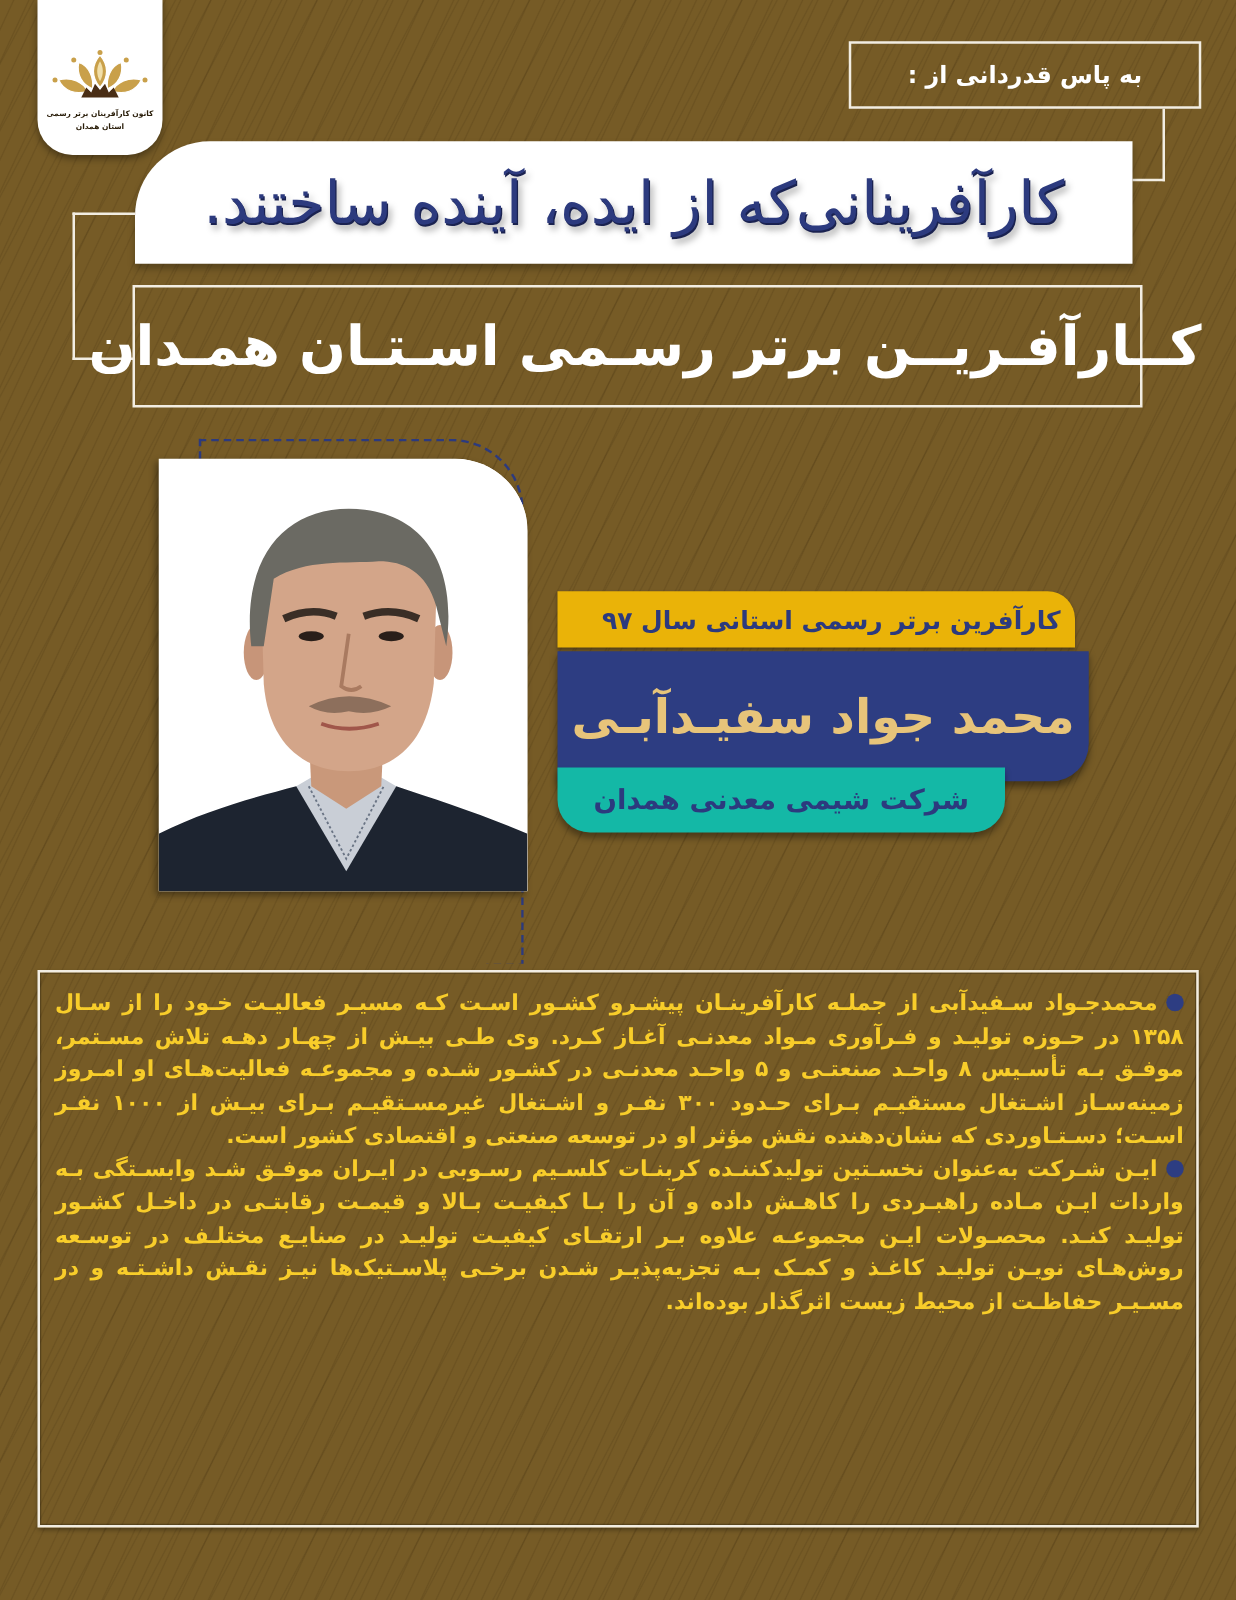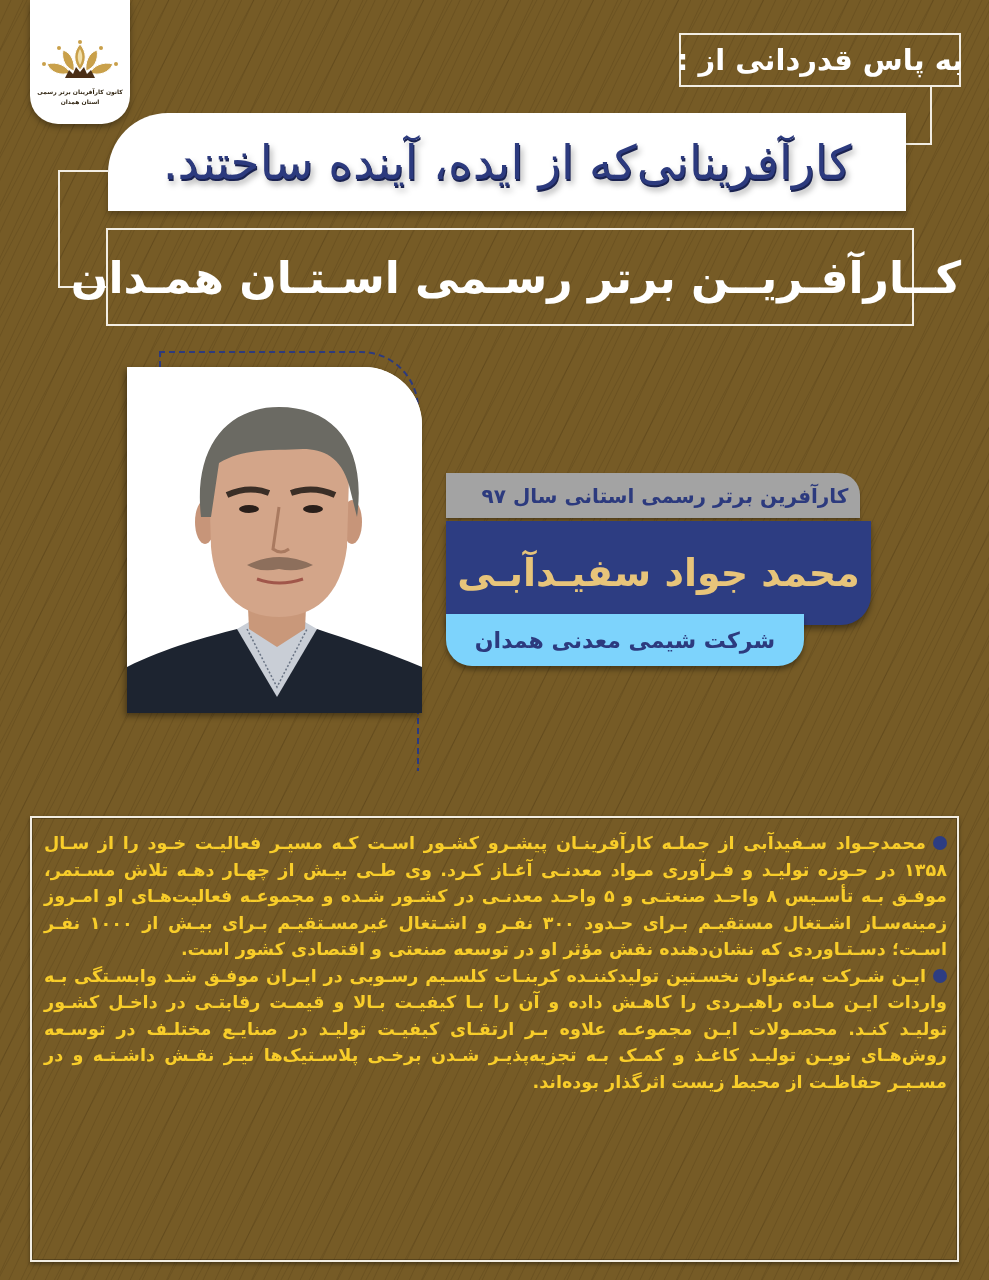--- a/index.html
+++ b/index.html
@@ -25,21 +25,21 @@
   }
   .logo-card svg { width:78px; height:46px; }
   .logo-text { font-size:6px; line-height:8px; color:#2a1e0a; font-weight:bold; text-align:center; margin-top:2px; }
 
   
   .thanks-box {
     left:679px; top:33px; width:282px; height:54px;
     border:2px solid #f2ede2;
     display:flex; align-items:center; justify-content:center;
   }
-  .thanks-text { color:#fff; font-size:29px; font-weight:bold; white-space:nowrap; }
+  .thanks-text { color:#fff; font-size:19px; font-weight:bold; white-space:nowrap; }
 
   .connector-right { left:930px; top:87px; width:2px; height:58px; background:#f2ede2; }
   .connector-right-h { left:906px; top:143px; width:26px; height:2px; background:#f2ede2; }
 
   .slogan-box {
     left:108px; top:113px; width:798px; height:98px;
     background:#fff; border-radius:60px 0 0 0;
     display:flex; align-items:center; justify-content:center;
     box-shadow:0 4px 6px rgba(0,0,0,0.25);
   }
@@ -70,50 +70,49 @@
   .photo-frame {
     left:127px; top:367px; width:295px; height:346px;
     background:#fff; border-radius:0 58px 0 0; overflow:hidden;
     box-shadow:-2px 3px 6px rgba(0,0,0,0.4);
   }
   .photo-frame svg { width:100%; height:100%; display:block; }
 
   
   .title-chip {
     left:446px; top:473px; width:414px; height:45px;
-    background:#a3a3a3; border-radius:0 22px 0 0;
+    background:#eab308; border-radius:0 22px 0 0;
     display:flex; align-items:center; justify-content:center;
     box-shadow:0 2px 3px rgba(0,0,0,0.3);
     padding-left:24px;
   }
   .title-chip-text { color:#2c3a7e; font-size:20px; font-weight:bold; white-space:nowrap; }
 
   .name-chip {
     left:446px; top:521px; width:425px; height:104px;
     background:#2d3d82; border-radius:0 0 30px 0;
     display:flex; align-items:center; justify-content:center;
     box-shadow:0 4px 6px rgba(0,0,0,0.4);
   }
   .name-chip-text { color:#e7c47a; font-size:38px; font-weight:bold; white-space:nowrap; }
 
   .company-chip {
     left:446px; top:614px; width:358px; height:52px;
-    background:#7dd3fc; border-radius:0 0 26px 26px;
+    background:#14b8a6; border-radius:0 0 26px 26px;
     display:flex; align-items:center; justify-content:center;
     box-shadow:0 4px 5px rgba(0,0,0,0.35);
   }
   .company-chip-text { color:#2c3a7e; font-size:22px; font-weight:bold; white-space:nowrap; }
 
   
   .bio-box {
     left:30px; top:776px; width:929px; height:446px;
     border:2px solid #f2ede2;
     box-shadow:0 0 0 1px rgba(0,0,0,0.25) inset, 0 2px 4px rgba(0,0,0,0.4);
     padding:12px 10px 10px 12px;
-    margin-top:40px;
   }
   .bio-para {
     color:#f8cd2a; font-size:17.6px; line-height:26.5px; font-weight:bold;
     text-align:justify; text-align-last:right;
   }
   .bullet {
     display:inline-block; width:14px; height:14px; border-radius:50%;
     background:#2d3d82; margin-left:7px; vertical-align:-1px;
   }
 </style>

